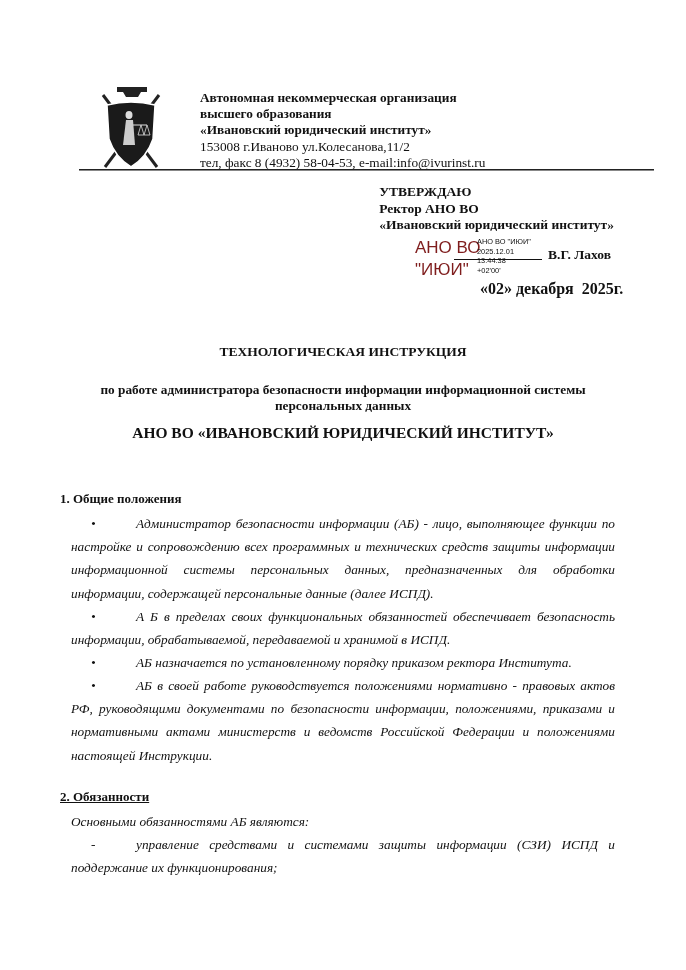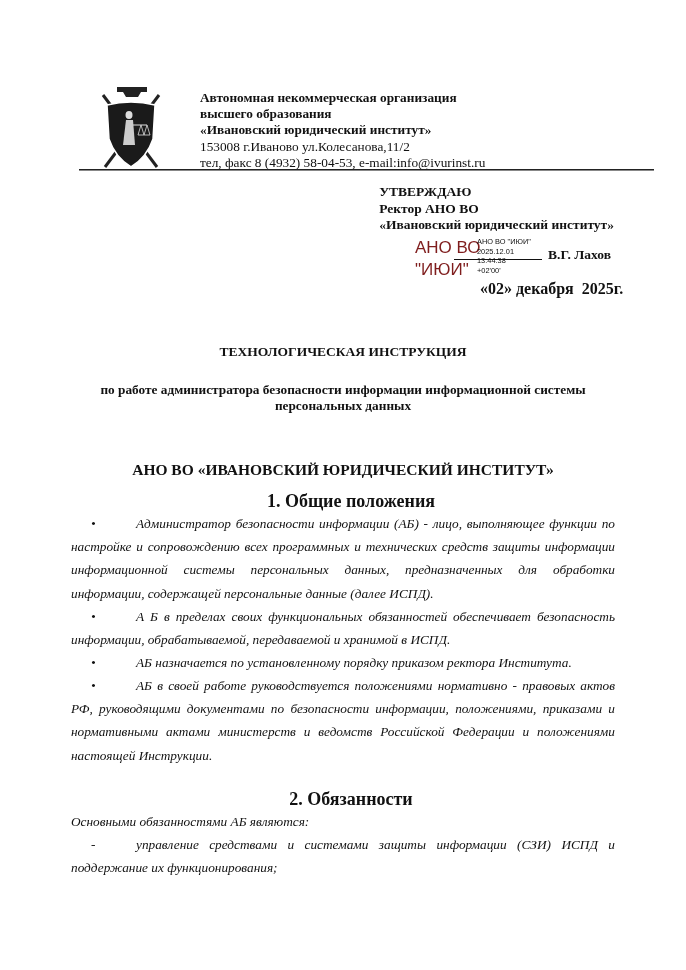--- a/index.html
+++ b/index.html
@@ -11,22 +11,22 @@
   .rule { left: 79px; top: 169px; width: 575px; height: 0; border-top: 1.6px solid #222; border-bottom: 1px solid #888; }
   .approve { right: 72px; top: 184px; text-align: left; font-size: 13.5px; line-height: 16.5px; font-weight: bold; }
   .sig-big { left: 415px; top: 237px; font-family: "Liberation Sans", sans-serif; font-size: 17px; line-height: 22px; color: #7f1d1d; }
   .sig-small { left: 477px; top: 237px; font-family: "Liberation Sans", sans-serif; font-size: 7.4px; line-height: 9.6px; color: #111; }
   .sig-line { left: 454px; top: 259px; width: 88px; border-top: 1px solid #111; }
   .sig-name { left: 548px; top: 247px; font-weight: bold; font-size: 13.5px; }
   .sig-date { left: 480px; top: 280px; font-weight: bold; font-size: 16px; white-space: pre; }
   .title { left: 60px; width: 566px; text-align: center; font-weight: bold; }
   .t1 { top: 344px; font-size: 13.5px; }
   .t2 { top: 382px; font-size: 13.3px; line-height: 16px; }
-  .t3 { top: 424px; font-size: 15.5px; margin-top: 37px; }
-  .h { left: 68px; width: 566px; text-align: center; font-weight: bold; font-size: 18px; }
+  .t3 { top: 424px; font-size: 15.5px; }
+  .h { left: 60px; width: 566px; font-weight: bold; font-size: 13px; }
   .para { left: 71px; width: 544px; font-size: 13.3px; line-height: 23.2px; text-align: justify; font-style: italic; }
   .para .bullet { display: inline-block; width: 45px; text-indent: 0; }
   .para.ind { text-indent: 20px; }
 </style>
 </head>
 <body>
 
 <div class="abs logo">
   <svg width="68" height="90" viewBox="0 0 68 90">
     <line x1="6" y1="12" x2="60" y2="84" stroke="#222" stroke-width="3"></line>
@@ -86,17 +86,17 @@
 <div class="abs para ind" style="top:605px;">
   <span class="bullet">•</span><span>А Б  в пределах своих функциональных обязанностей обеспечивает безопасность информации, обрабатываемой, передаваемой и хранимой в ИСПД.</span>
 </div>
 <div class="abs para ind" style="top:651px;">
   <span class="bullet">•</span><span>АБ назначается по установленному порядку приказом ректора Института.</span>
 </div>
 <div class="abs para ind" style="top:674px;">
   <span class="bullet">•</span><span>АБ в своей работе руководствуется положениями нормативно - правовых актов РФ, руководящими документами по безопасности информации, положениями, приказами и нормативными актами министерств и ведомств Российской Федерации и положениями настоящей Инструкции.</span>
 </div>
 
-<div class="abs h" style="top:789px;">2. Обязанности</div>
+<div class="abs h" style="top:789px;text-decoration:underline;">2. Обязанности</div>
 <div class="abs para" style="top:810px;">Основными обязанностями АБ являются:</div>
 <div class="abs para ind" style="top:833px;">
   <span class="bullet">-</span><span>управление средствами и системами защиты информации (СЗИ) ИСПД и поддержание их функционирования;</span>
 </div>
 
 </body></html>

